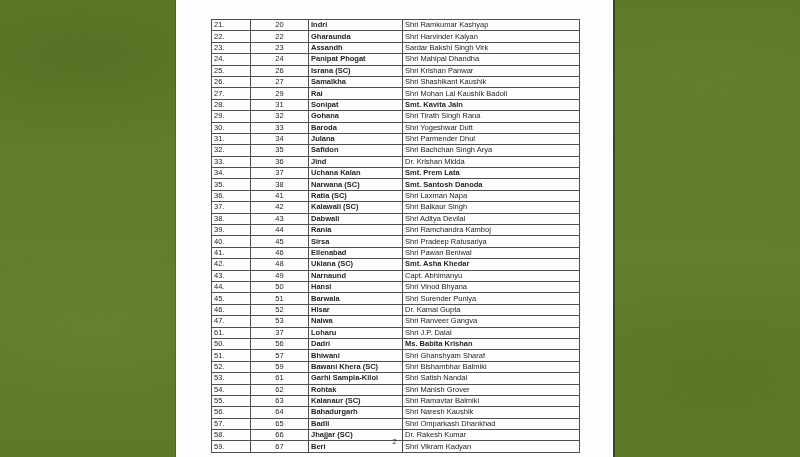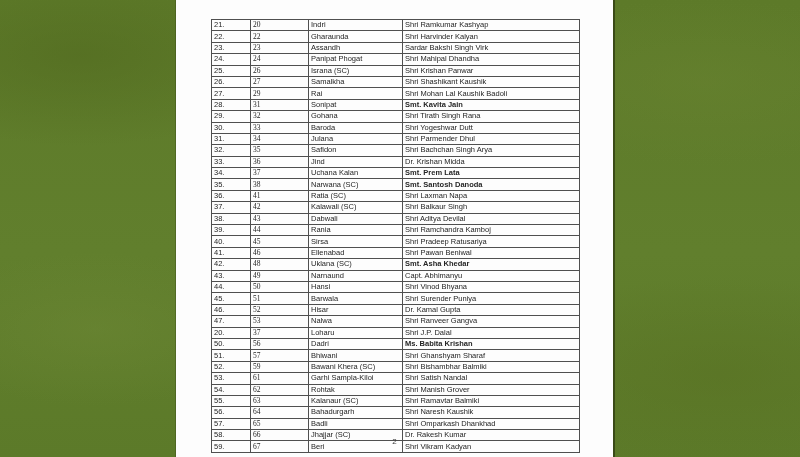--- a/index.html
+++ b/index.html
@@ -40,22 +40,22 @@
     height:10.4px;
     padding:0 2px;
     font-size:7.5px;
     line-height:8px;
     color:var(--text);
     white-space:nowrap;
     overflow:hidden;
     vertical-align:middle;
   }
   td.c-sno{padding-left:5px;text-align:left;}
-  td.c-acno{padding-right:8px;text-align:left;font-family:Liberation Serif, serif;}
-  td.c-const{padding-left:5px;}
+  td.c-acno{padding-right:8px;text-align:center;}
+  td.c-const{padding-left:5px;font-weight:bold;}
   td.c-cand{padding-left:11px;}
   td.bold{font-weight:700;color:#161616;}
   .page-number{
     position:absolute;
     left:0;top:437px;
     width:100%;
     text-align:center;
     font-size:8px;
     color:#3a3a3a;
   }
@@ -229,21 +229,21 @@
             <td class="c-const">Hisar</td>
             <td class="c-cand">Dr. Kamal Gupta</td>
           </tr>
           <tr>
             <td class="c-sno">47.</td>
             <td class="c-acno">53</td>
             <td class="c-const">Nalwa</td>
             <td class="c-cand">Shri Ranveer Gangva</td>
           </tr>
           <tr>
-            <td class="c-sno">20.</td>
+            <td class="c-sno">61.</td>
             <td class="c-acno">37</td>
             <td class="c-const">Loharu</td>
             <td class="c-cand">Shri J.P. Dalal</td>
           </tr>
           <tr>
             <td class="c-sno">50.</td>
             <td class="c-acno">56</td>
             <td class="c-const">Dadri</td>
             <td class="c-cand bold">Ms. Babita Krishan</td>
           </tr>

